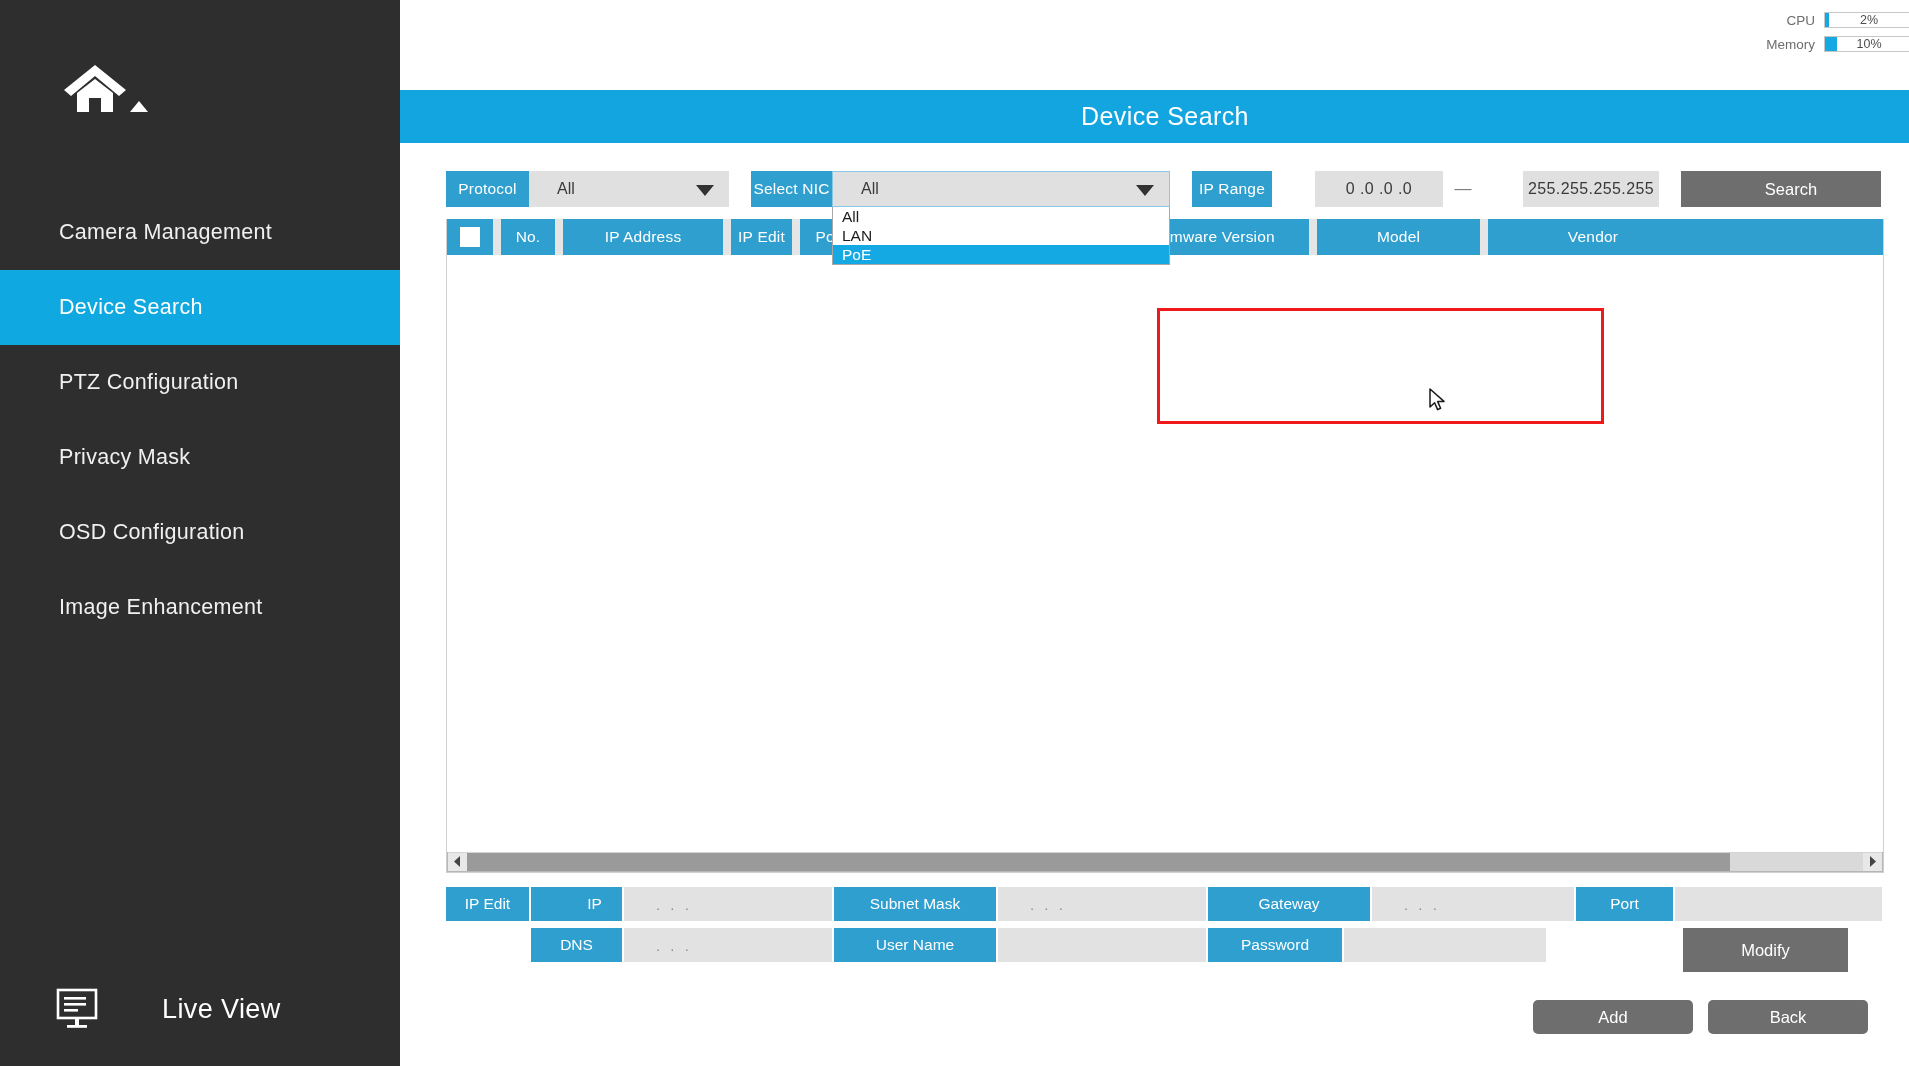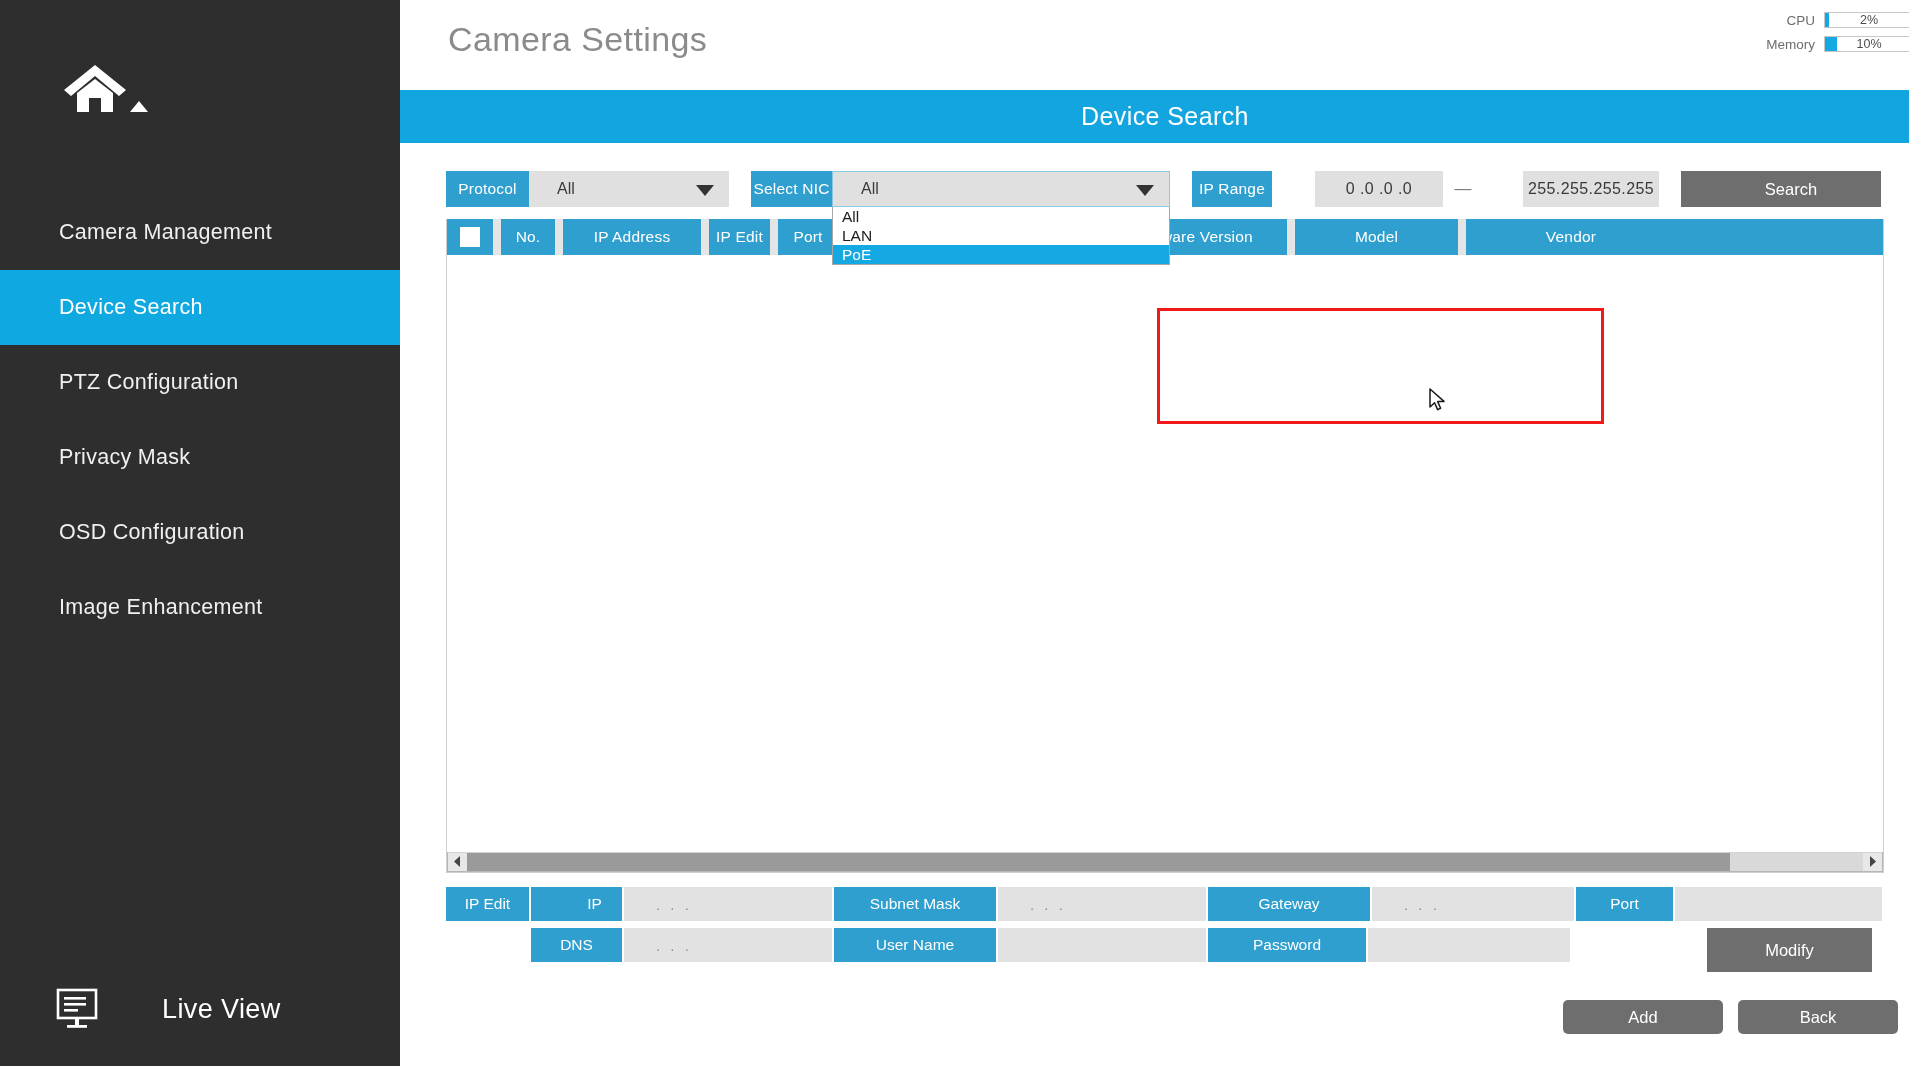--- a/index.html
+++ b/index.html
@@ -141,21 +141,21 @@
   .table { margin-top:12px; border:1px solid #cfcfcf; border-top:none; }
   .thead { display:flex; height:36px; background:#2e9fcf; }
   .th {
     color:#ffffff; font-size:15.5px; display:flex; align-items:center;
     justify-content:center; border-right:8px solid #e5e5e5; height:36px;
     letter-spacing:.2px;
   }
   .th:last-child { border-right:none; }
   .th.cb { width:54px; }
   .th.no { width:62px; }
-  .th.ipaddr { width:146px; }
+  .th.ipaddr { width:168px; }
   .th.ipedit { width:69px; }
   .th.port { width:68px; }
   .th.security { width:110px; }
   .th.mac { width:139px; }
   .th.fw { width:200px; }
   .th.model { width:171px; }
   .th.vendor { width:210px; }
   .hdr-check {
     width:20px; height:20px; background:#ffffff; display:block;
   }
@@ -192,26 +192,26 @@
   .w-ip { width:91px;padding-left:36px; }
   .w-in1 { width:208px; }
   .w-subnet { width:162px; }
   .w-in2 { width:208px; }
   .w-gateway { width:162px; }
   .w-in3 { width:202px; }
   .w-port { width:97px; }
   .w-portin { width:207px; }
   .w-dns { width:91px; }
   .w-user { width:162px; }
-  .w-pass { width:158px; }
+  .w-pass { width:134px; }
   .spacer-ipedit { width:85px; }
   .btn-modify { width:165px; height:44px; margin-left:135px; }
 
   .footer-btns {
-    position:absolute; right:32px; bottom:32px; display:flex;
+    position:absolute; right:62px; bottom:32px; display:flex;
   }
   .btn-round {
     width:160px; height:34px; border-radius:5px; margin-left:15px;
     font-size:16.5px;
   }
 </style>
 </head>
 <body>
 
 <div class="app">
@@ -261,21 +261,20 @@
           <rect x="11" y="37" width="20" height="2.8" fill="#ffffff"></rect>
         </svg>
       </span>
       <span class="lv-label">Live View</span>
     </div>
   </div>
 
   <div class="main">
 
     <div class="topbar">
-      <div class="page-title">Camera Settings</div>
 
       <div class="meters">
         <div class="meter">
           <span class="meter-label">CPU</span>
           <span class="meter-bar">
             <span class="meter-fill" style="width:4%"></span>
             <span class="meter-val">2%</span>
           </span>
         </div>
         <div class="meter">

